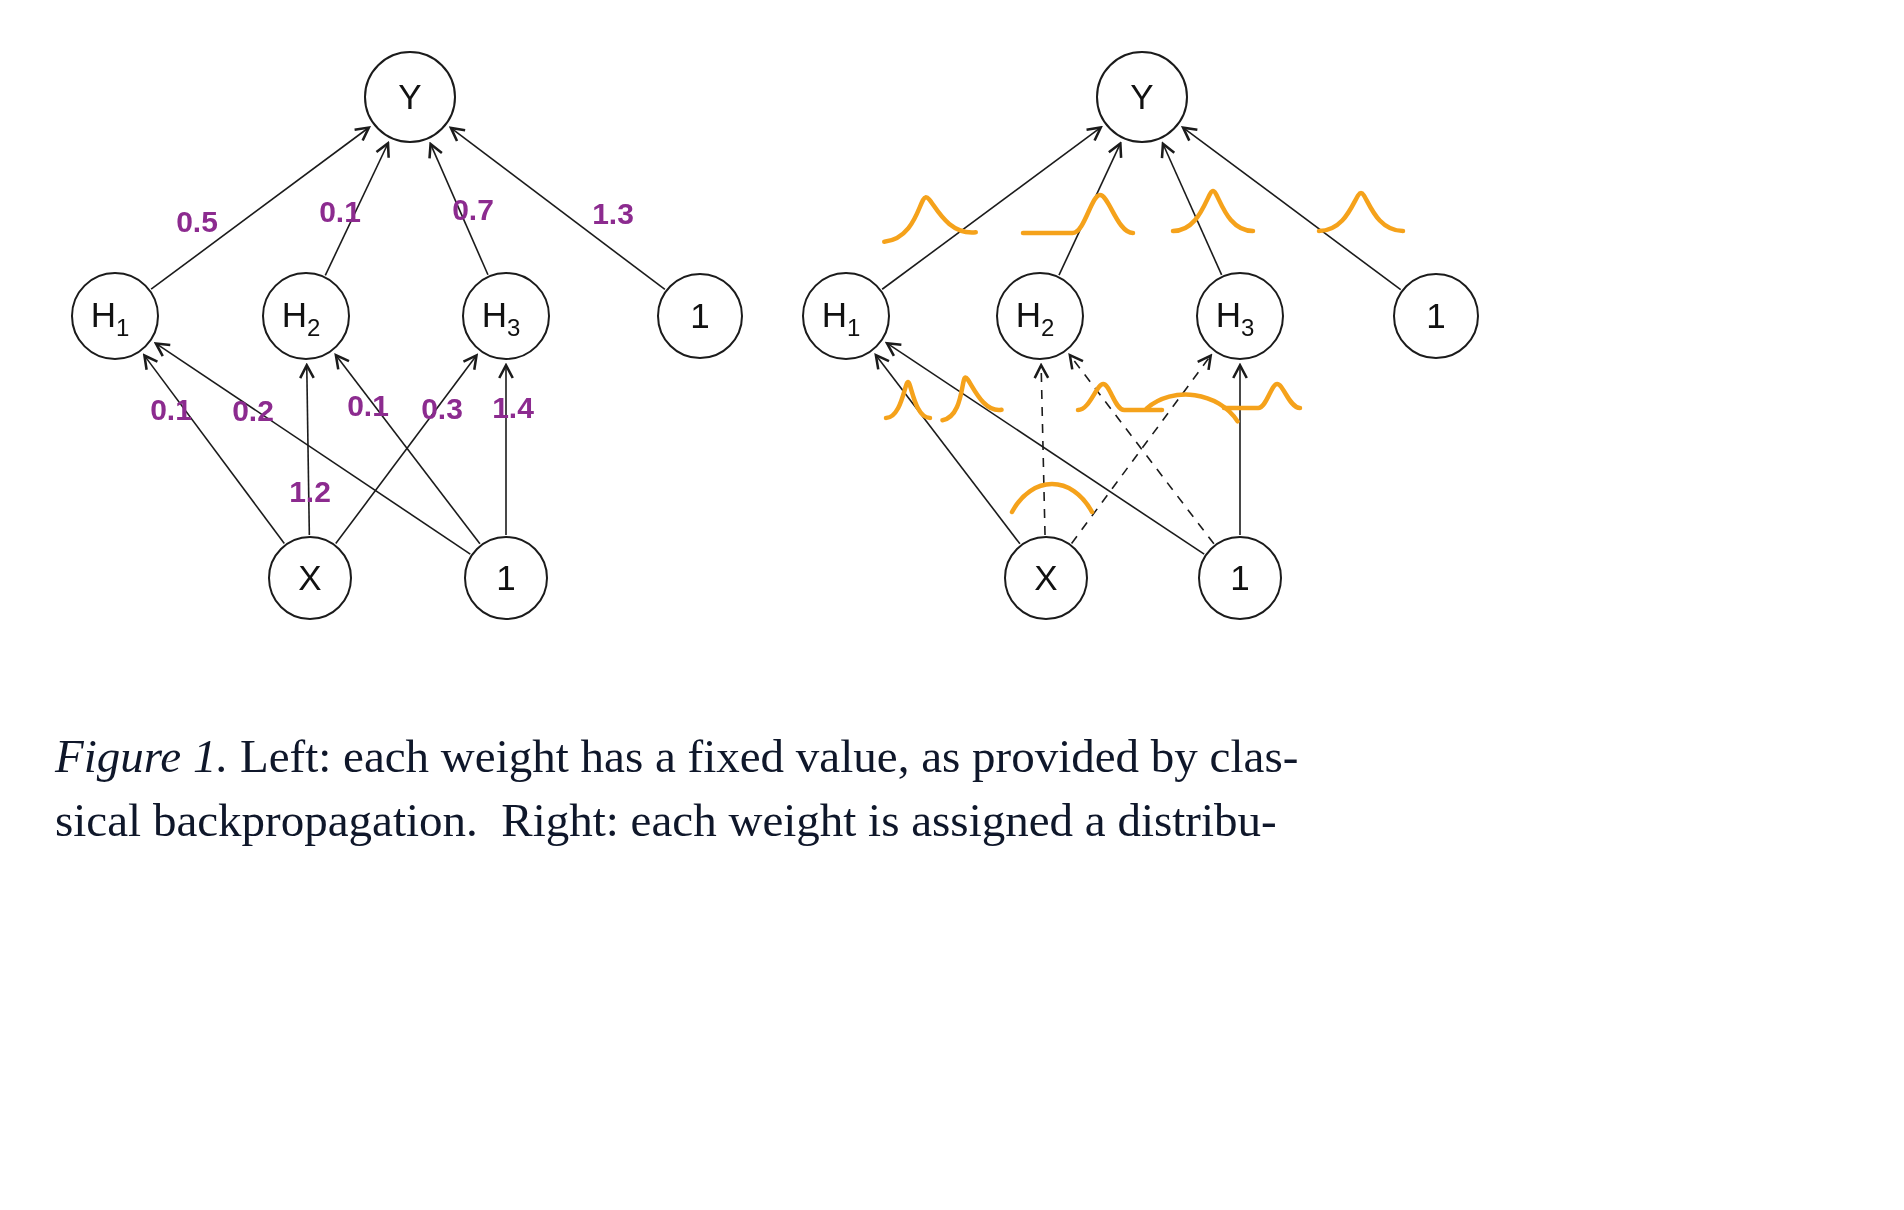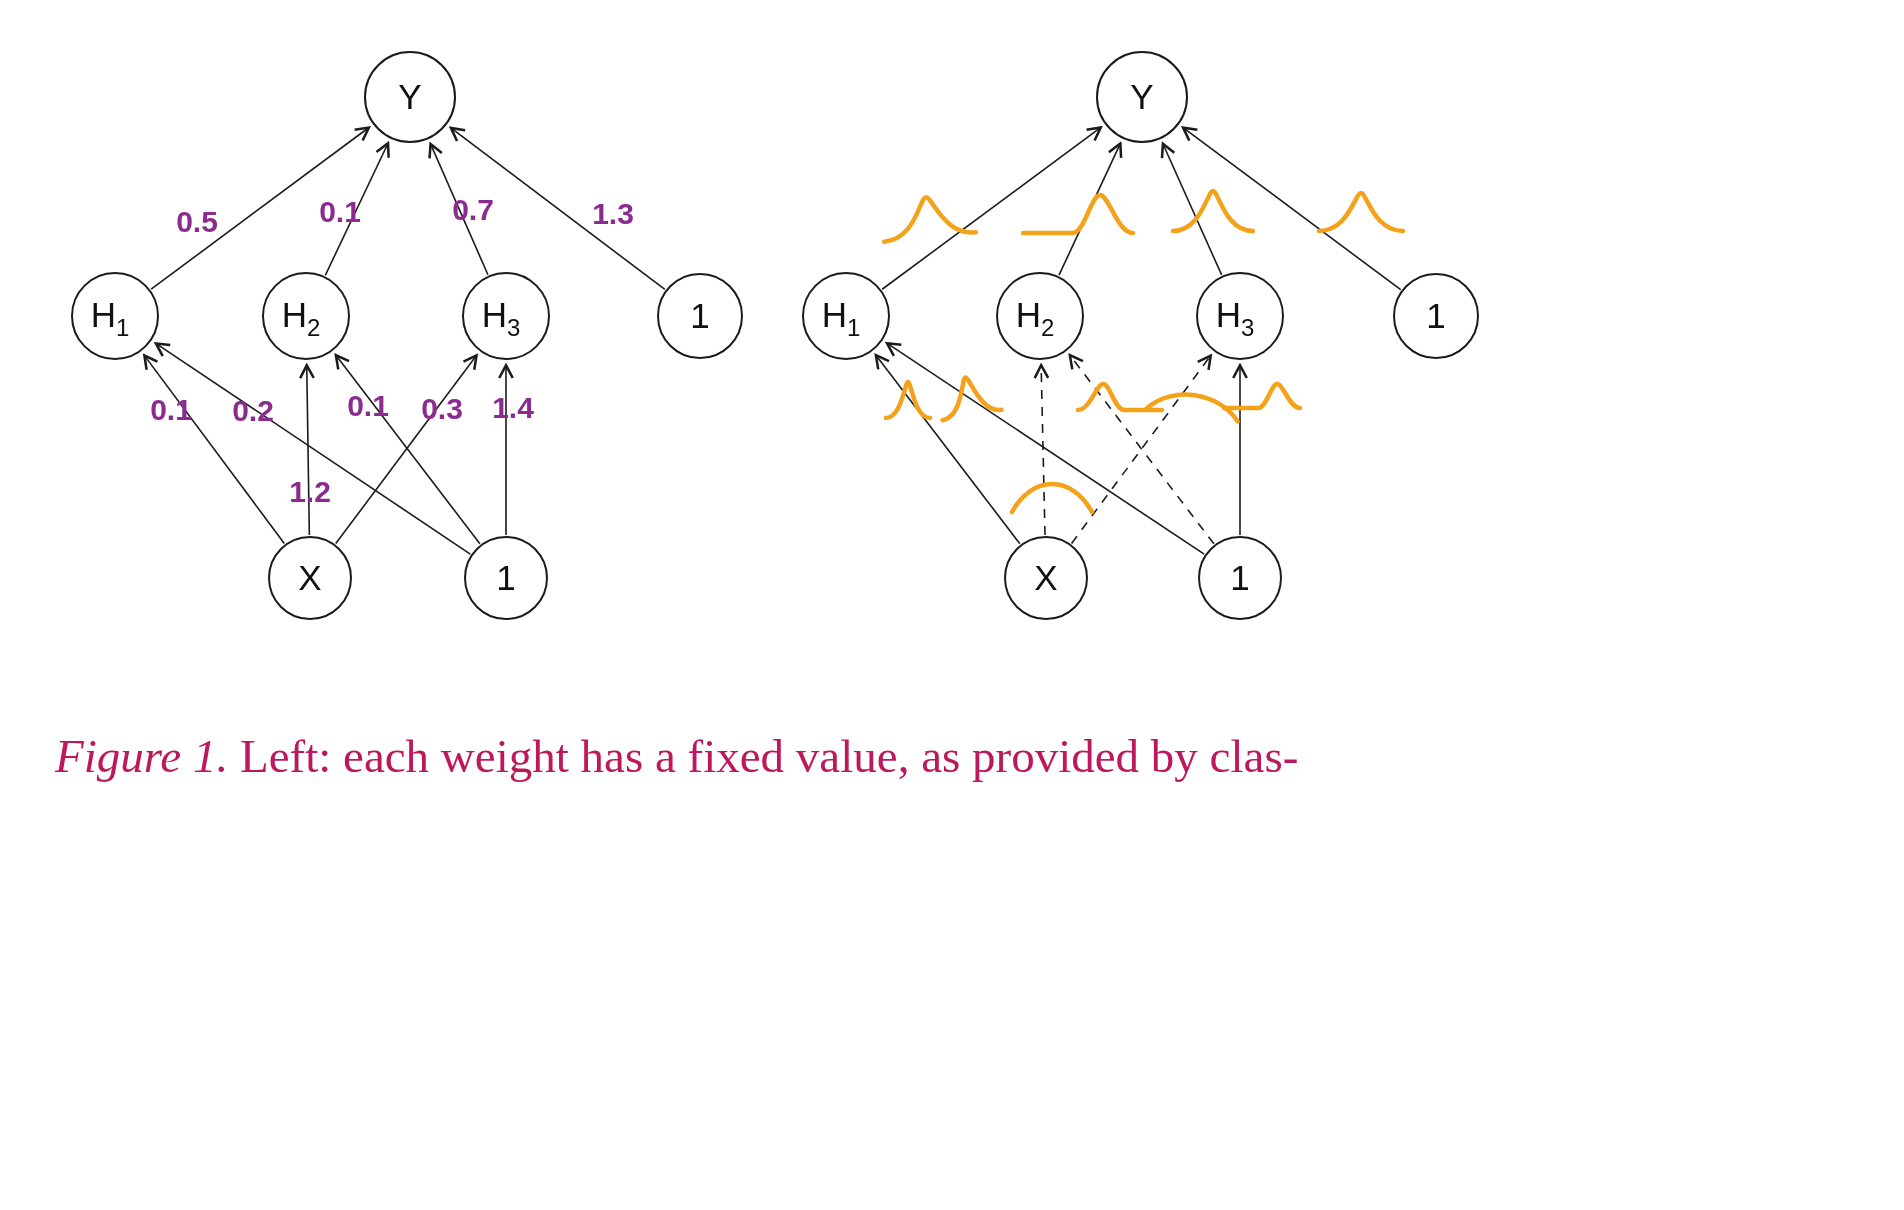--- a/index.html
+++ b/index.html
@@ -32,21 +32,21 @@
     font-size: 30px;
     font-weight: bold;
   }
   .caption {
     position: absolute;
     left: 55px;
     top: 724px;
     font-family: "Liberation Serif", serif;
     font-size: 47px;
     line-height: 64px;
-    color: #be185d;
+    color: #0f172a;
     white-space: pre;
   }
   .caption em {
     font-style: italic;
   }
 </style>
 </head>
 <body>
 
 <div id="figure">
@@ -124,15 +124,15 @@
         <text text-anchor="middle" class="node-label" x="1235" y="327"><tspan>H</tspan><tspan dy="9" font-size="24">3</tspan></text>
         <circle cx="1436" cy="316" r="42" fill="#ffffff" stroke="#1b1b1b" stroke-width="2"></circle>
         <text text-anchor="middle" class="node-label" x="1436" y="328">1</text>
         <circle cx="1046" cy="578" r="41" fill="#ffffff" stroke="#1b1b1b" stroke-width="2"></circle>
         <text text-anchor="middle" class="node-label" x="1046" y="590">X</text>
         <circle cx="1240" cy="578" r="41" fill="#ffffff" stroke="#1b1b1b" stroke-width="2"></circle>
         <text text-anchor="middle" class="node-label" x="1240" y="590">1</text>
       </g>
     </svg>
 
-  <div class="caption"><em>Figure 1.</em><span> Left: each weight has a fixed value, as provided by clas-</span><br><br></div>
+  <div class="caption"><em>Figure 1.</em><span> Left: each weight has a fixed value, as provided by clas-</span><br><span>sical backpropagation.  Right: each weight is assigned a distribu-</span><br></div>
 
 </div>
 
 </body></html>

